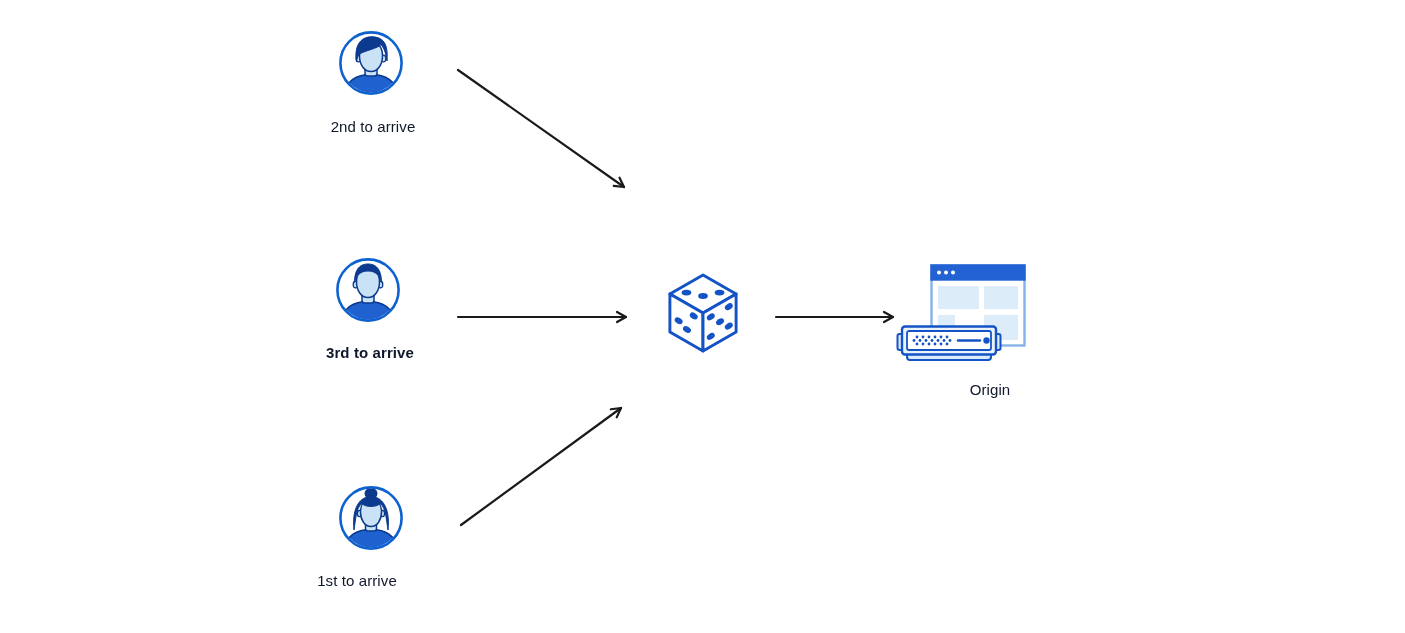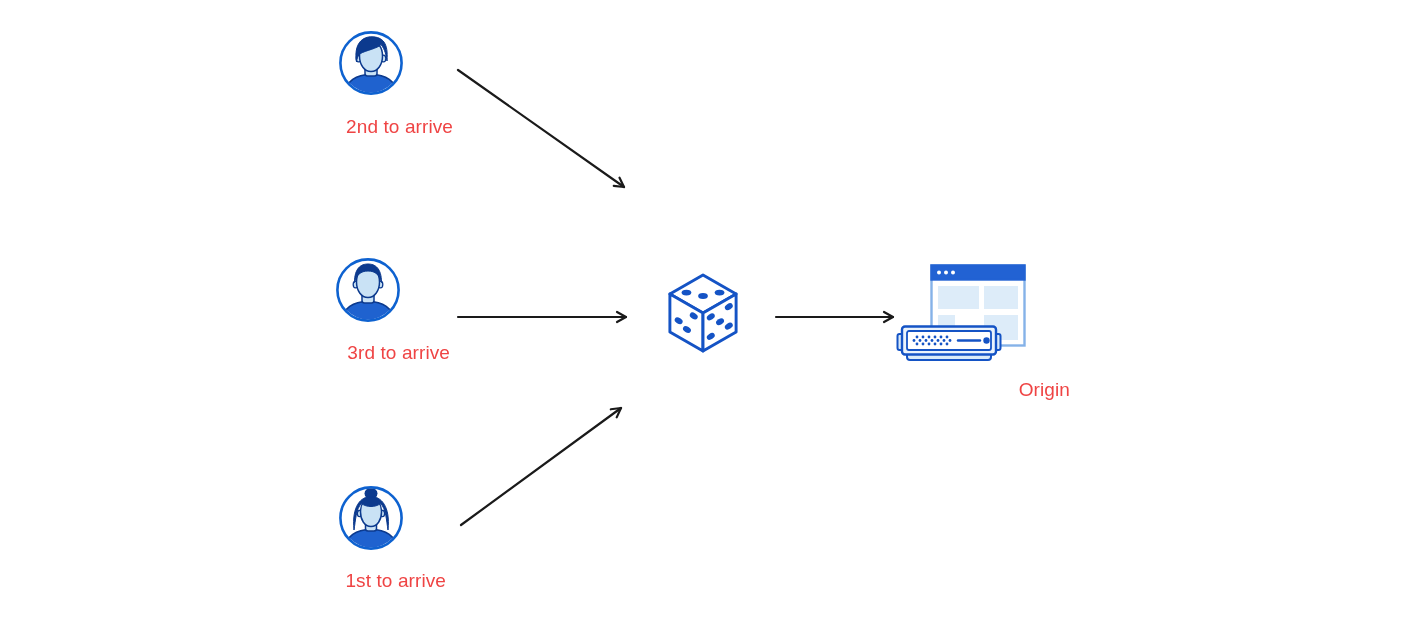--- a/index.html
+++ b/index.html
@@ -12,24 +12,24 @@
     width: 1405px;
     height: 633px;
     background: #ffffff;
     overflow: hidden;
     font-family: "Liberation Sans", sans-serif;
   }
   .abs { position: absolute; }
   .node-label {
     position: absolute;
     width: 160px;
-    text-align: right;
-    font-size: 19px;
+    text-align: center;
+    font-size: 15px;
     line-height: 21px;
-    color: #ef4444;
+    color: #0f172a;
     letter-spacing: 0.1px;
   }
   .avatar { width: 66px; height: 66px; }
   svg { display: block; }
 </style>
 </head>
 <body>
 
 <div id="canvas">
 
@@ -78,42 +78,42 @@
       <g clip-path="url(#cb)">
         <path d="M7,66 C7,50.5 19,44.5 33,44.5 C47,44.5 59,50.5 59,66 Z" fill="#1f62cf" stroke="#0c3a8e" stroke-width="1.6"></path>
         <rect x="27" y="34" width="12" height="12" rx="2.5" fill="#c9e2f5" stroke="#0c3a8e" stroke-width="1.5"></rect>
         <ellipse cx="20.6" cy="27.5" rx="2.4" ry="3.4" fill="#c9e2f5" stroke="#0c3a8e" stroke-width="1.3"></ellipse>
         <ellipse cx="45.4" cy="27.5" rx="2.4" ry="3.4" fill="#c9e2f5" stroke="#0c3a8e" stroke-width="1.3"></ellipse>
         <path d="M21.5,25 C21.5,15.5 26.5,10.5 33,10.5 C39.5,10.5 44.5,15.5 44.5,25 C44.5,33.5 39.8,40.5 33,40.5 C26.2,40.5 21.5,33.5 21.5,25 Z" fill="#c9e2f5" stroke="#0c3a8e" stroke-width="1.5"></path>
         <path d="M19.5,25.5 C19.5,11 26,7 33,7 C40,7 46.5,11 46.5,25.5 C44.5,18 40.5,14 33,14 C25.5,14 21.5,18 19.5,25.5 Z" fill="#0c3a8e" stroke="#0c3a8e" stroke-width="1" stroke-linejoin="round"></path>
       </g>
     </svg>
   </div>
-  <div class="node-label" style="left:290px; top:342px;">3rd to arrive</div>
+  <div class="node-label" style="left:290px; top:342px;font-weight:bold;">3rd to arrive</div>
 
   <div class="abs avatar" style="left:338px; top:485px;">
     <svg width="66" height="66" viewBox="0 0 66 66">
       <defs>
           <clipPath id="cc">
             <circle cx="33" cy="33" r="29.4"></circle>
           </clipPath>
         </defs>
       <circle cx="33" cy="33" r="30.6" fill="#ffffff" stroke="#0e62d0" stroke-width="2.6"></circle>
       <g clip-path="url(#cc)">
         <path d="M7,66 C7,50.5 19,44.5 33,44.5 C47,44.5 59,50.5 59,66 Z" fill="#1f62cf" stroke="#0c3a8e" stroke-width="1.6"></path>
         <rect x="27.5" y="34" width="11" height="12" rx="2.5" fill="#c9e2f5" stroke="#0c3a8e" stroke-width="1.5"></rect>
         <ellipse cx="33" cy="8.5" rx="6.5" ry="5.5" fill="#0c3a8e"></ellipse>
         <ellipse cx="21.6" cy="28.5" rx="2.2" ry="3.2" fill="#c9e2f5" stroke="#0c3a8e" stroke-width="1.3"></ellipse>
         <ellipse cx="44.4" cy="28.5" rx="2.2" ry="3.2" fill="#c9e2f5" stroke="#0c3a8e" stroke-width="1.3"></ellipse>
         <path d="M22.5,27 C22.5,18 27,13.5 33,13.5 C39,13.5 43.5,18 43.5,27 C43.5,35 39.3,41.5 33,41.5 C26.7,41.5 22.5,35 22.5,27 Z" fill="#c9e2f5" stroke="#0c3a8e" stroke-width="1.5"></path>
         <path d="M16,45 C13.5,21 23,11.5 33,11.5 C43,11.5 52.5,21 50,45 C48.5,36 48,23.5 42.5,18.5 C37.5,22.5 28.5,22.5 23.5,18.5 C18,23.5 17.5,36 16,45 Z" fill="#0c3a8e" stroke="#0c3a8e" stroke-width="1" stroke-linejoin="round"></path>
       </g>
     </svg>
   </div>
-  <div class="node-label" style="left:286px; top:570px;">1st to arrive</div>
+  <div class="node-label" style="left:277px; top:570px;">1st to arrive</div>
 
   <div class="abs" style="left:666px; top:272px;">
     <svg width="74" height="82" viewBox="0 0 76 84">
       <g stroke="#1453c5" stroke-width="3" stroke-linejoin="round" fill="#ffffff">
         <path d="M38,3 L72,22.5 L38,42 L4,22.5 Z"></path>
         <path d="M4,22.5 L38,42 L38,81 L4,61.5 Z"></path>
         <path d="M72,22.5 L38,42 L38,81 L72,61.5 Z"></path>
       </g>
       <g fill="#1453c5">
         <ellipse cx="21" cy="21" rx="5" ry="3"></ellipse>

